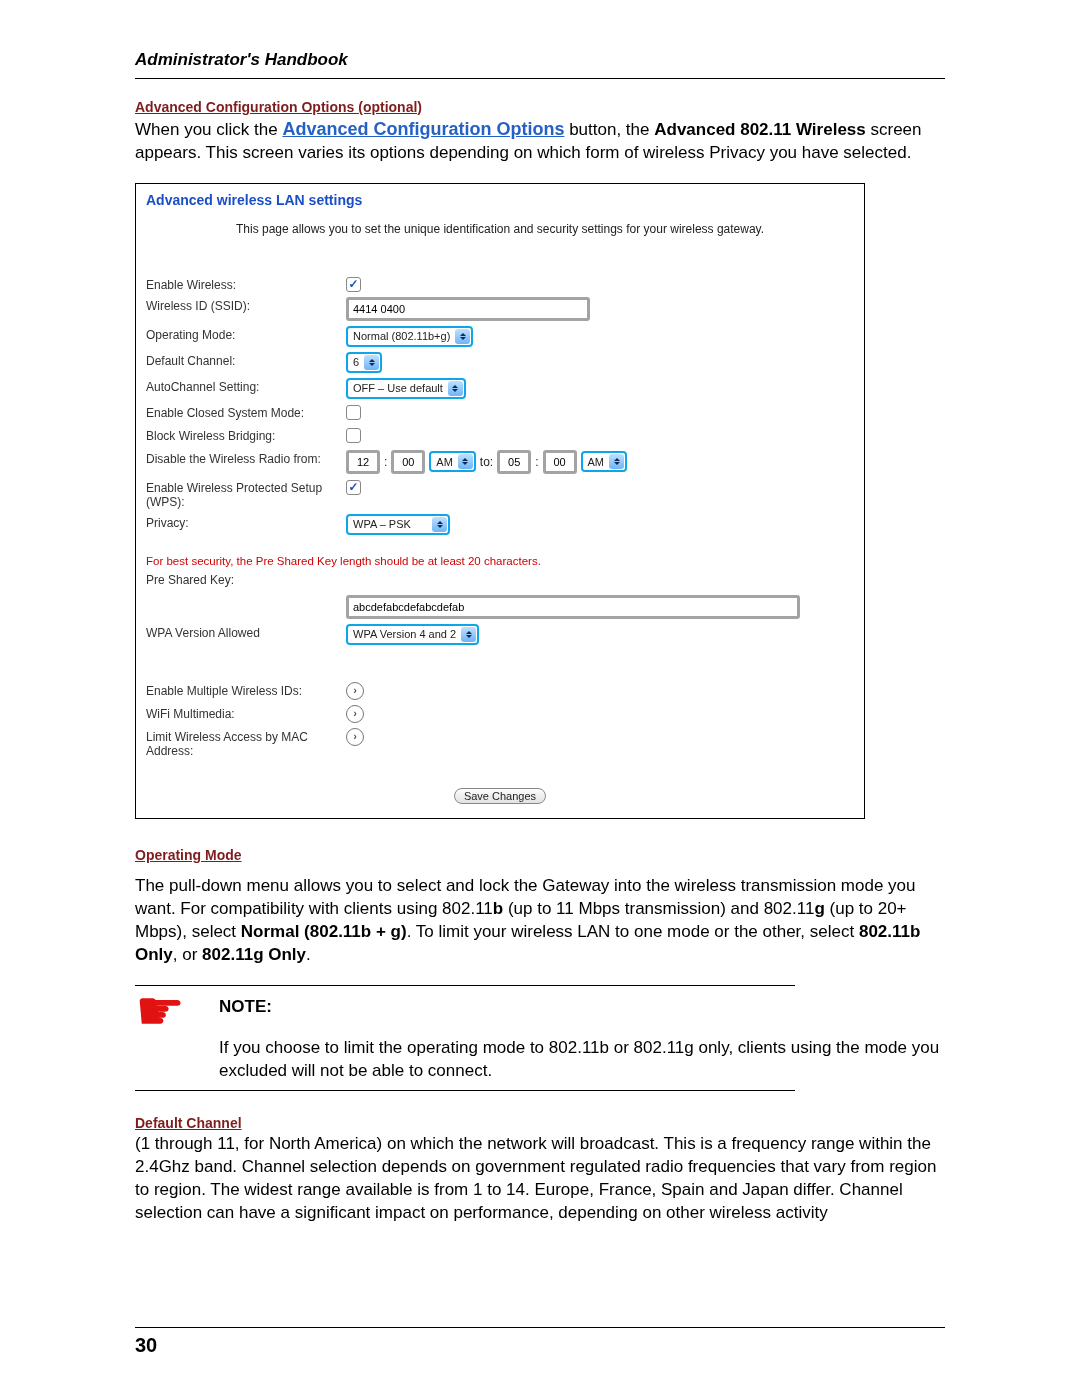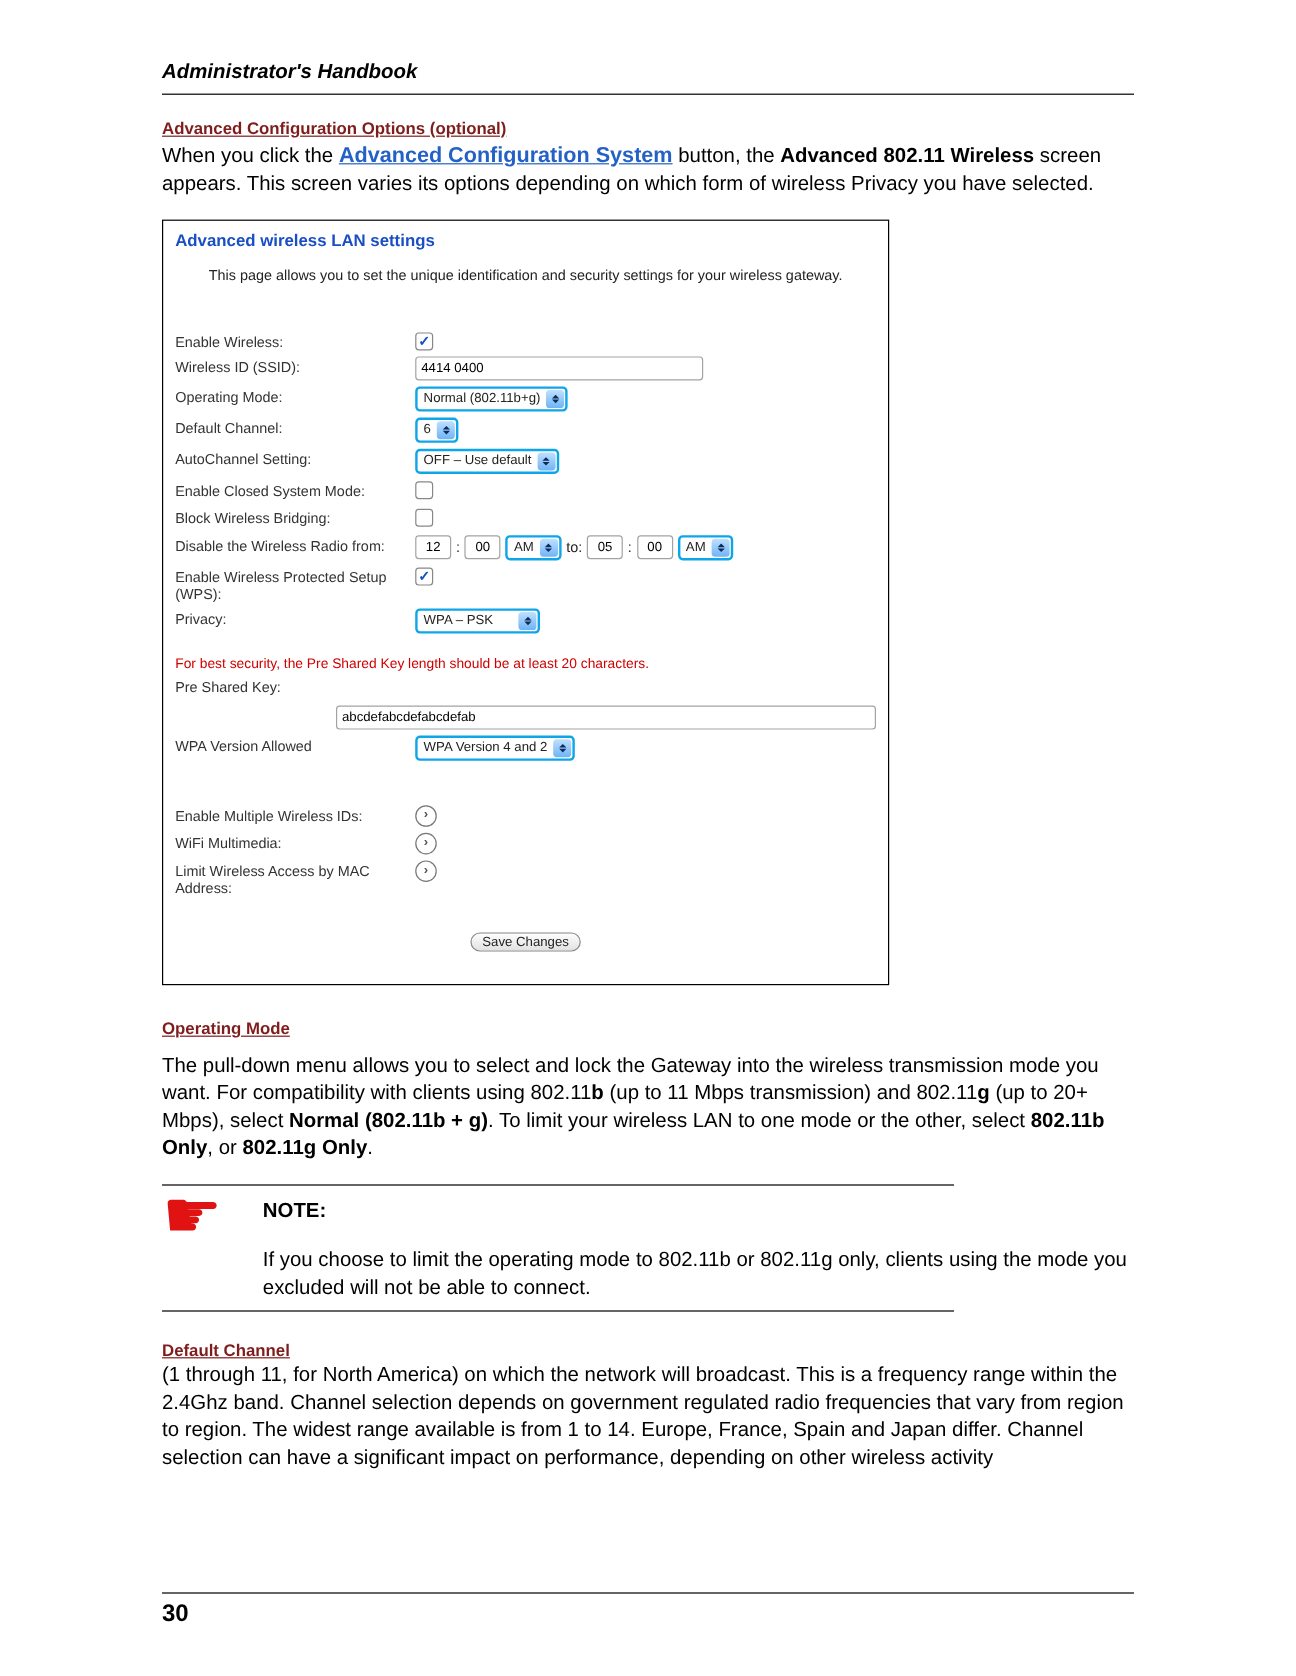--- a/index.html
+++ b/index.html
@@ -39,23 +39,23 @@
   margin: 0 0 18px 0;
 }
 .link-blue {
   color: #2461c6;
   font-weight: bold;
   text-decoration: underline;
   font-size: 18px;
 }
 .screenshot {
   border: 1px solid #000;
-  width: 606px;
+  width: 730px;
   margin: 0 0 28px 0;
-  padding: 6px 10px 27px 10px;
+  padding: 6px 10px 14px 10px;
   box-sizing: border-box;
   font-size: 12px;
   color: #222;
 }
 .ss-title {
   color: #1a4ec5;
   font-weight: bold;
   font-size: 14px;
   margin: 2px 0 14px 0;
 }
@@ -69,21 +69,21 @@
   align-items: flex-start;
   margin-bottom: 5px;
 }
 .form-label {
   width: 200px;
   padding-top: 2px;
   font-size: 12px;
   color: #333;
 }
 .form-val input[type="text"] {
-  border: 1px solid #a3a3a3;
+  border: 3px solid #a3a3a3;
   border-radius: 3px;
   font-size: 11px;
   padding: 1px 4px;
   height: 16px;
   box-sizing: content-box;
 }
 .inp-wide { width: 230px; }
 .inp-psk { width: 440px; margin-top: 24px; }
 .inp-tiny { width: 20px; text-align: center; }
 .faux-select {
@@ -229,21 +229,21 @@
 </head>
 <body>
 
 <div class="page">
   <div class="header-book">Administrator's Handbook</div>
   <hr class="hr-top">
 
   <h2 class="h-blue-lg">Advanced Configuration Options (optional)</h2>
   <p class="body-text">
     <span>When you click the </span>
-    <span class="link-blue">Advanced Configuration System</span>
+    <span class="link-blue">Advanced Configuration Options</span>
     <span> button, the </span>
     <b>Advanced 802.11 Wireless</b>
     <span> screen appears. This screen varies its options depending on which form of wireless Privacy you have selected.</span>
   </p>
 
   <div class="screenshot">
     <div class="ss-title">Advanced wireless LAN settings</div>
     <div class="ss-desc">This page allows you to set the unique identification and security settings for your wireless gateway.</div>
 
     <div class="form-row">

